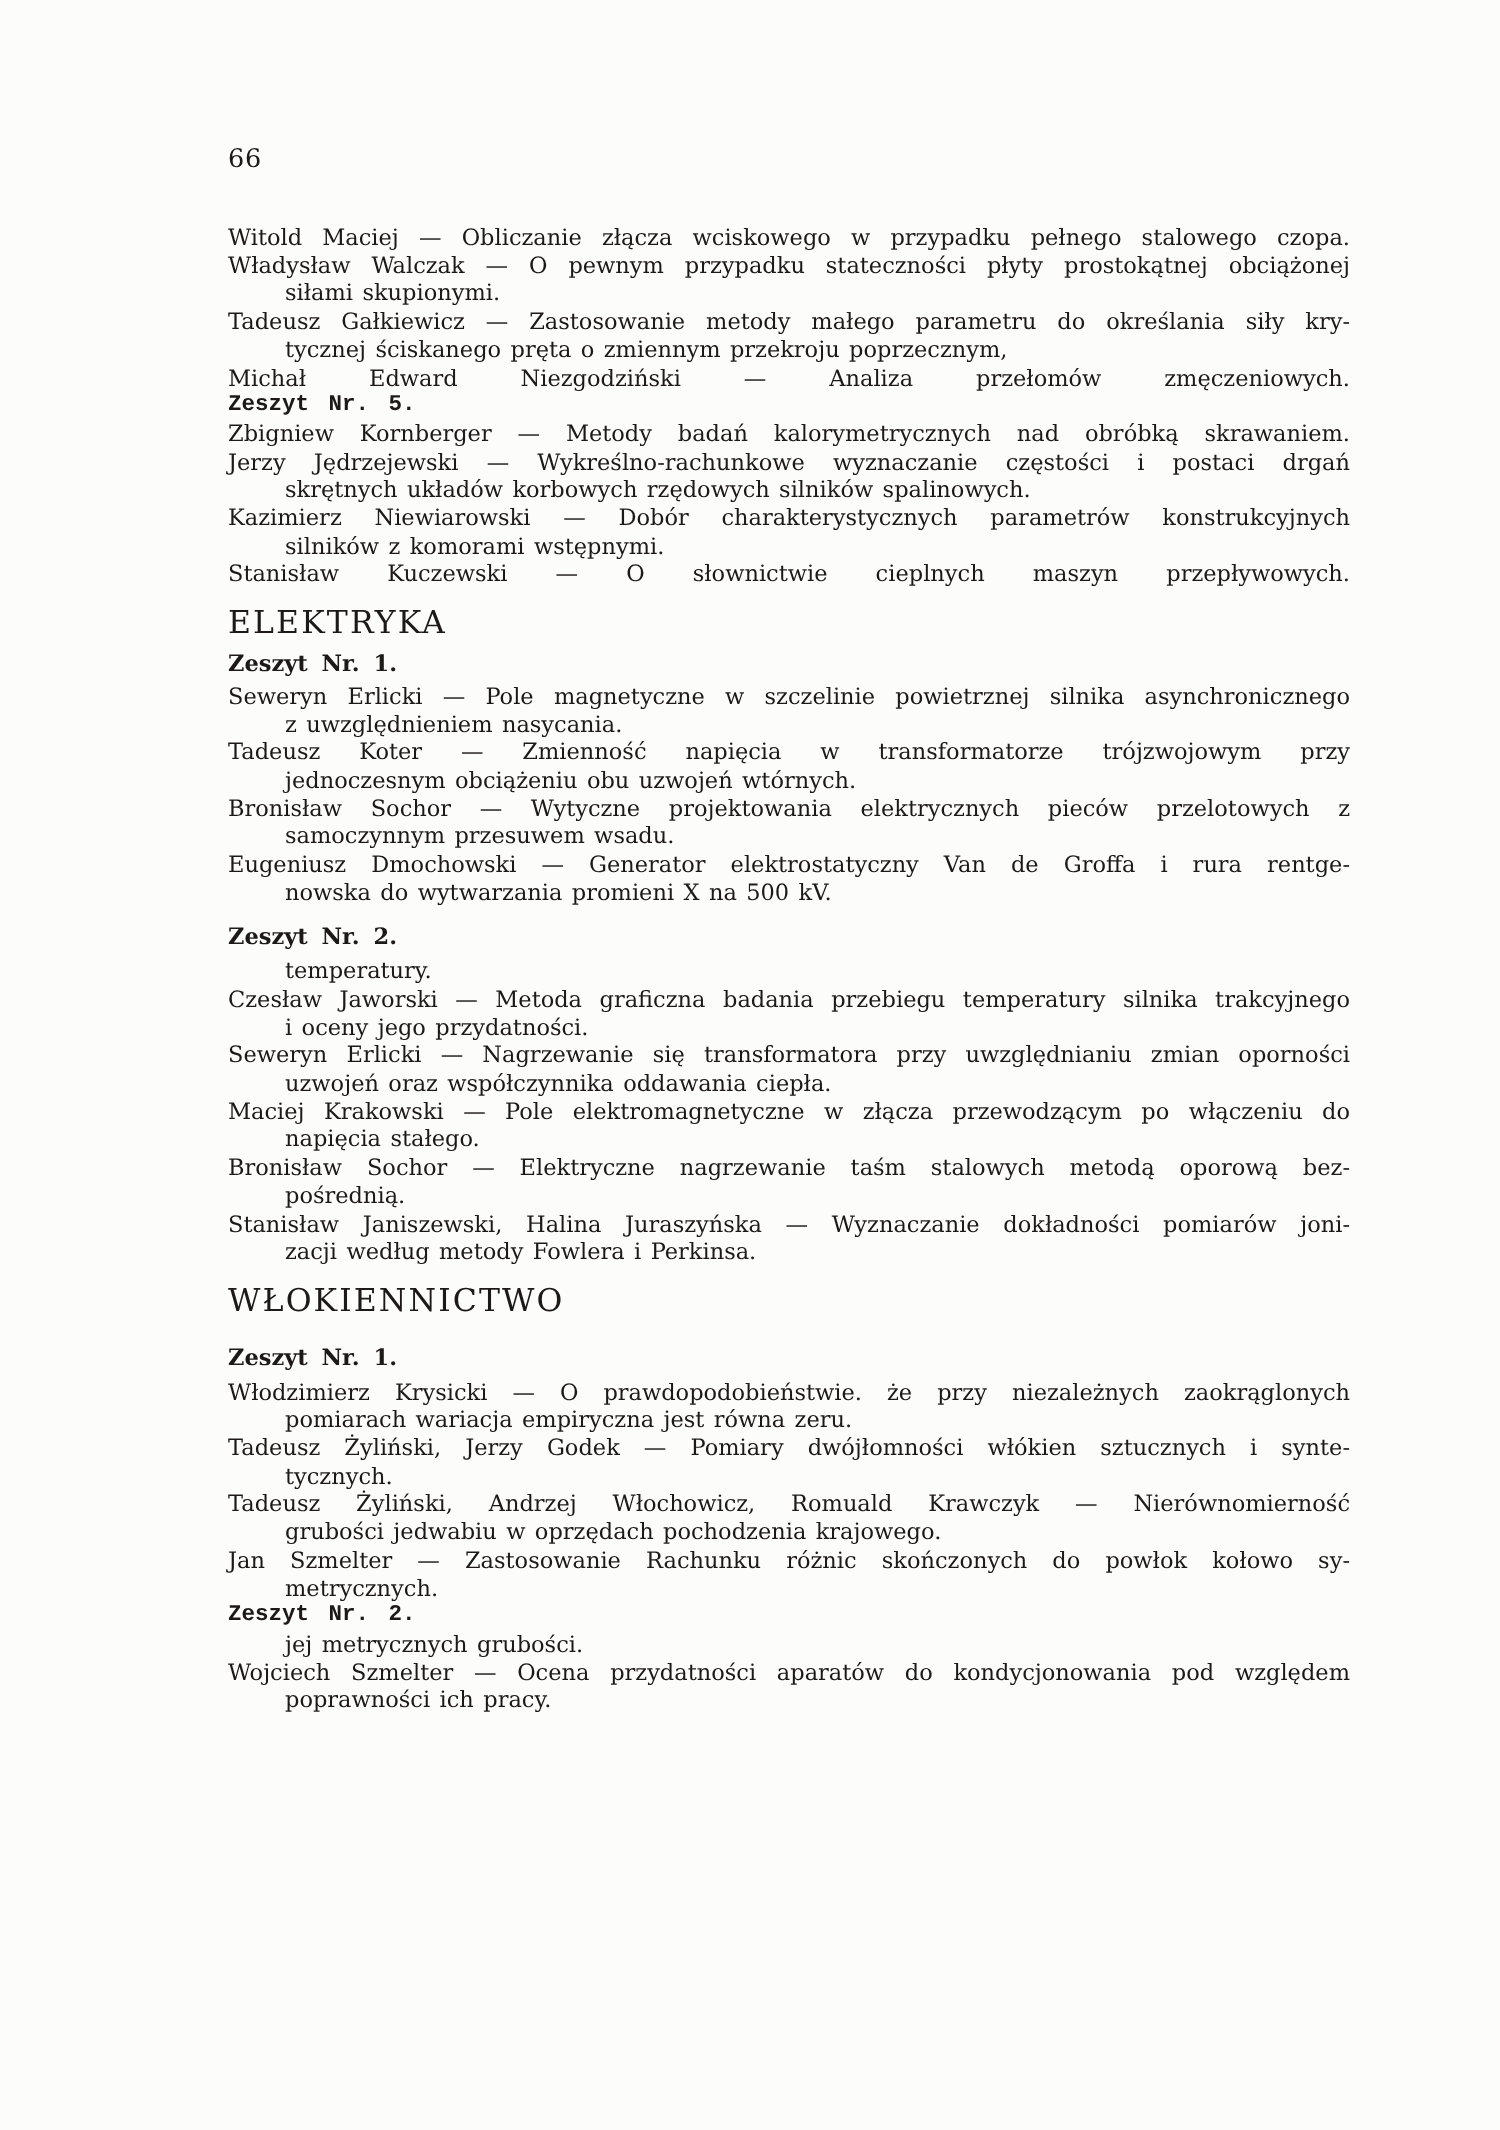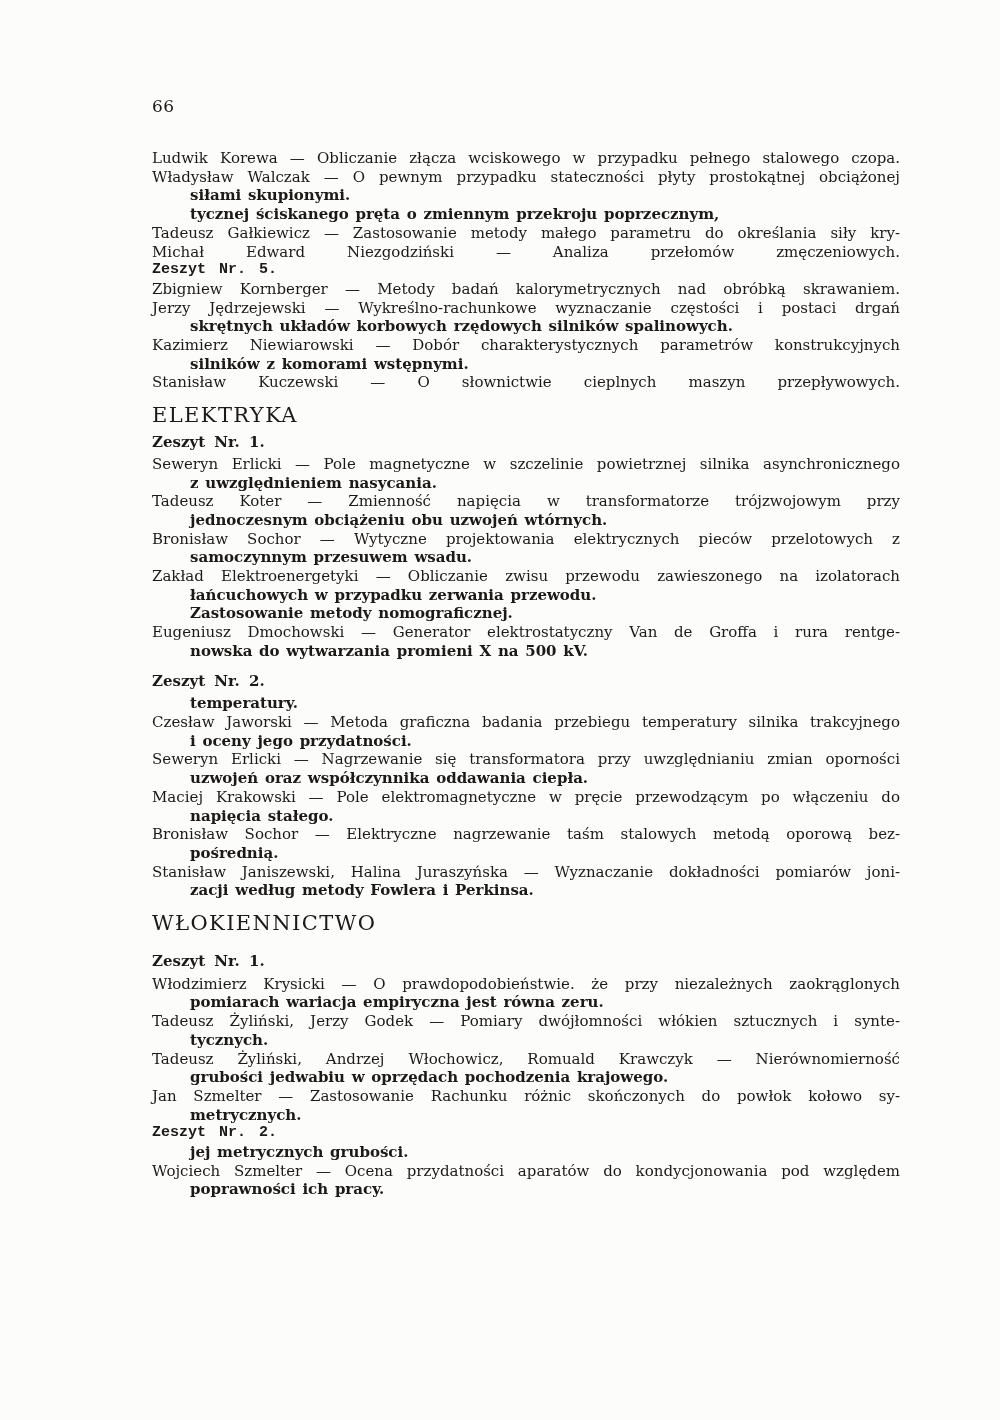--- a/index.html
+++ b/index.html
@@ -32,21 +32,21 @@
   .line {
     font-size: 15px;
     line-height: 18.7px;
     word-spacing: 1.5px;
   }
   .line.just {
     text-align: justify;
     text-align-last: justify;
     -moz-text-align-last: justify;
   }
-  .line.ind { padding-left: 38px; font-weight: bold; }
+  .line.ind { padding-left: 38px; }
   .heading {
     font-size: 21px;
     line-height: 19px;
     letter-spacing: 1.4px;
     margin: 14px 0 8px 0;
   }
   .sub {
     font-weight: bold;
     font-size: 15px;
     line-height: 18.7px;
@@ -56,29 +56,29 @@
   .sub.spaced { margin: 11px 0 4px 0; }
   .sub.afterheading { margin: 0 0 3px 0; }
 </style>
 </head>
 <body>
 
 <div class="page" style="background: rgb(252, 252, 250); color: rgb(28, 25, 23);">
   <div class="content" id="content">
     <div class="page-number">66</div>
   <div class="entry">
-        <div class="line just">Ludwik Korewa — Obliczanie złącza wciskowego w przypadku pełnego stalowego czopa.</div>
+        <div class="line just">Witold Maciej — Obliczanie złącza wciskowego w przypadku pełnego stalowego czopa.</div>
       </div>
       <div class="entry">
         <div class="line just">Władysław Walczak — O pewnym przypadku stateczności płyty prostokątnej obciążonej</div>
         <div class="line ind">siłami skupionymi.</div>
       </div>
       <div class="entry">
+        <div class="line just">Tadeusz Gałkiewicz — Zastosowanie metody małego parametru do określania siły kry-</div>
         <div class="line ind">tycznej ściskanego pręta o zmiennym przekroju poprzecznym,</div>
-        <div class="line just">Tadeusz Gałkiewicz — Zastosowanie metody małego parametru do określania siły kry-</div>
       </div>
       <div class="entry">
         <div class="line just">Michał Edward Niezgodziński — Analiza przełomów zmęczeniowych.</div>
       </div>
       <div class="sub inline">Zeszyt Nr. 5.</div>
       <div class="entry">
         <div class="line just">Zbigniew Kornberger — Metody badań kalorymetrycznych nad obróbką skrawaniem.</div>
       </div>
       <div class="entry">
         <div class="line just">Jerzy Jędrzejewski — Wykreślno-rachunkowe wyznaczanie częstości i postaci drgań</div>
@@ -99,42 +99,37 @@
       </div>
       <div class="entry">
         <div class="line just">Tadeusz Koter — Zmienność napięcia w transformatorze trójzwojowym przy</div>
         <div class="line ind">jednoczesnym obciążeniu obu uzwojeń wtórnych.</div>
       </div>
       <div class="entry">
         <div class="line just">Bronisław Sochor — Wytyczne projektowania elektrycznych pieców przelotowych z</div>
         <div class="line ind">samoczynnym przesuwem wsadu.</div>
       </div>
       <div class="entry">
-        <div class="line just">Zakład Elektroenergetyki — Obliczanie zwisu przewodu zawieszonego na izolatorach</div>
-        <div class="line ind">łańcuchowych w przypadku zerwania przewodu.</div>
-        <div class="line ind">Zastosowanie metody nomograficznej.</div>
-      </div>
-      <div class="entry">
         <div class="line just">Eugeniusz Dmochowski — Generator elektrostatyczny Van de Groffa i rura rentge-</div>
         <div class="line ind">nowska do wytwarzania promieni X na 500 kV.</div>
       </div>
       <div class="sub spaced">Zeszyt Nr. 2.</div>
       <div class="entry">
         <div class="line ind">temperatury.</div>
       </div>
       <div class="entry">
         <div class="line just">Czesław Jaworski — Metoda graficzna badania przebiegu temperatury silnika trakcyjnego</div>
         <div class="line ind">i oceny jego przydatności.</div>
       </div>
       <div class="entry">
         <div class="line just">Seweryn Erlicki — Nagrzewanie się transformatora przy uwzględnianiu zmian oporności</div>
         <div class="line ind">uzwojeń oraz współczynnika oddawania ciepła.</div>
       </div>
       <div class="entry">
-        <div class="line just">Maciej Krakowski — Pole elektromagnetyczne w pręcie przewodzącym po włączeniu do</div>
+        <div class="line just">Maciej Krakowski — Pole elektromagnetyczne w złącza przewodzącym po włączeniu do</div>
         <div class="line ind">napięcia stałego.</div>
       </div>
       <div class="entry">
         <div class="line just">Bronisław Sochor — Elektryczne nagrzewanie taśm stalowych metodą oporową bez-</div>
         <div class="line ind">pośrednią.</div>
       </div>
       <div class="entry">
         <div class="line just">Stanisław Janiszewski, Halina Juraszyńska — Wyznaczanie dokładności pomiarów joni-</div>
         <div class="line ind">zacji według metody Fowlera i Perkinsa.</div>
       </div>

